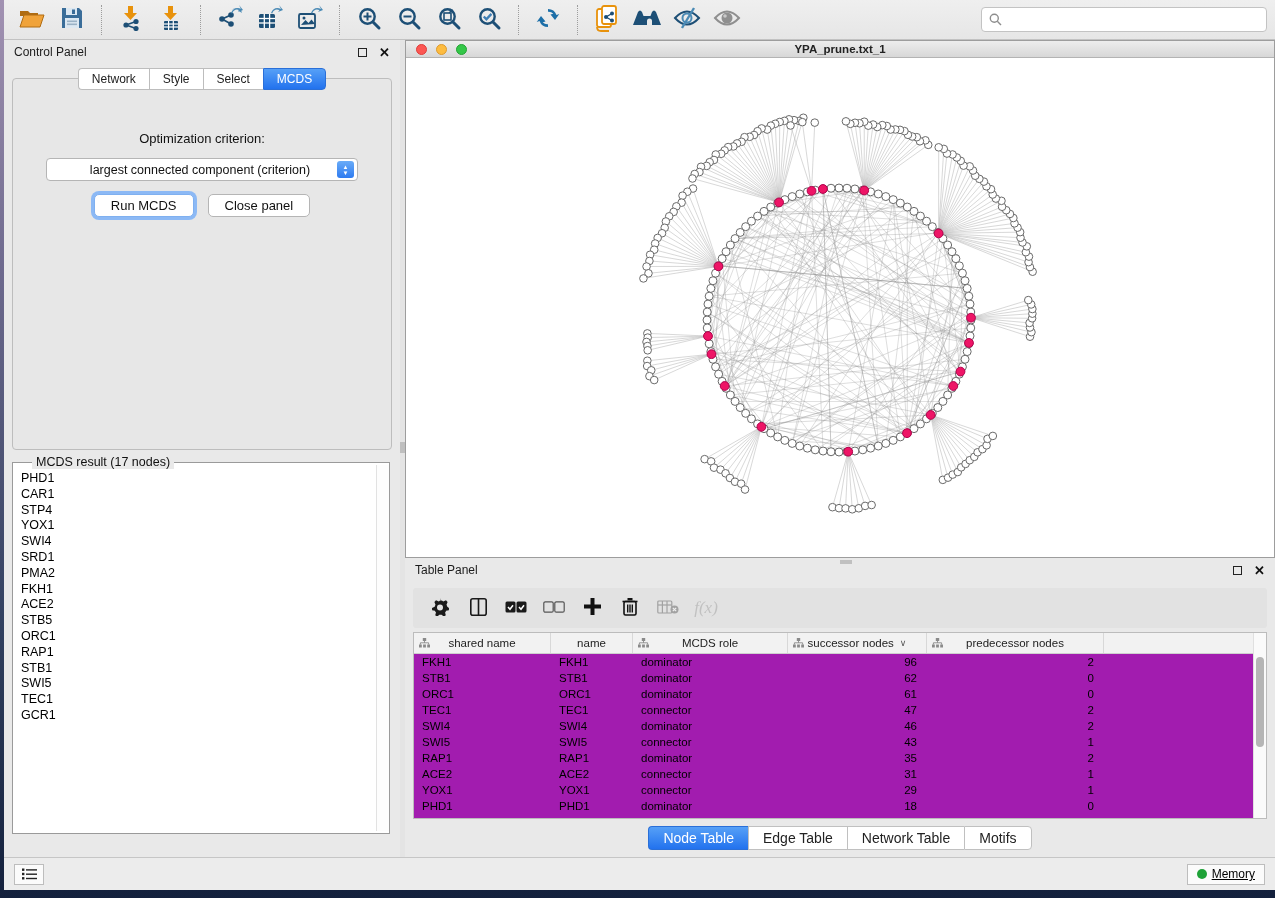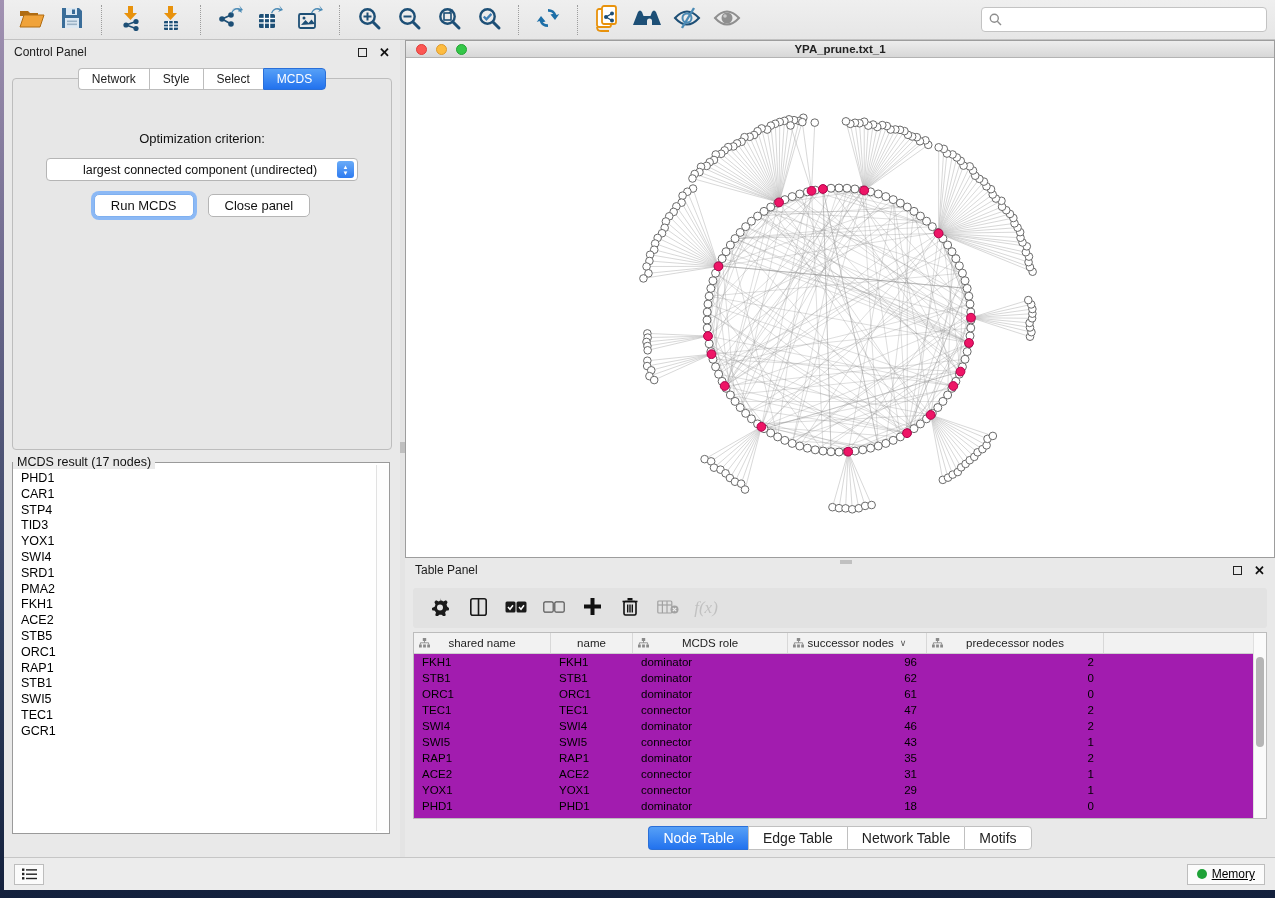--- a/index.html
+++ b/index.html
@@ -48,21 +48,21 @@
   .opt-stepper { width:17px; height:17px; margin-right:3px; border-radius:3px;
     background:linear-gradient(#6aacf8,#2e7bf0); color:#fff; font-size:6px; line-height:1;
     display:flex; flex-direction:column; align-items:center; justify-content:center; }
   .btn-row { margin-top:13px; display:flex; justify-content:center; gap:14px; }
   .push-btn { font-size:13px; padding:3px 16px; background:#fff; border:1px solid #b5b5b5;
     border-radius:5px; color:#111; cursor:pointer; }
   .push-btn.focused { box-shadow:0 0 0 3px rgba(110,170,250,.75); border-color:#7fb0f0; }
 
   .mcds-field { margin:12px 10px 0 8px; border:1px solid #9a9a9a; height:372px;
     background:#fff; position:relative; padding:2px 0 2px 2px; }
-  .mcds-legend { position:absolute; top:-8px; left:0; background:#e9e9e9; padding:0 4px;
+  .mcds-legend { position:absolute; top:-8px; left:19px; background:#e9e9e9; padding:0 4px;
     font-size:12.5px; color:#111; }
   .mcds-inner { height:100%; display:flex; }
   .mcds-list { flex:1; overflow:hidden; padding:6px 4px 0 6px; }
   .mcds-item { font-size:12.5px; line-height:15.8px; color:#000; }
   .mcds-scroll { width:13px; border-left:1px solid #e2e2e2; background:#fdfdfd; }
 
   .vsplit { width:5px; background:#e4e4e4; position:relative; cursor:col-resize; }
   .vsplit .grip { position:absolute; top:402px; left:0; width:5px; height:11px; background:#bfbfbf; }
 
   
@@ -295,40 +295,39 @@
       <div class="cp-tabs" id="cp-tabs">
           <div class="cp-tab">Network</div>
           <div class="cp-tab">Style</div>
           <div class="cp-tab">Select</div>
           <div class="cp-tab active">MCDS</div>
         </div>
 
       <div class="cp-body">
         <div class="opt-label">Optimization criterion:</div>
         <div class="opt-select">
-          <span class="val">largest connected component (undirected)</span>
+          <span class="val">largest connected component (criterion)</span>
           <span class="opt-stepper">
               <span>▲</span>
               <span>▼</span>
             </span>
         </div>
         <div class="btn-row">
           <button class="push-btn focused">Run MCDS</button>
           <button class="push-btn">Close panel</button>
         </div>
       </div>
 
       <div class="mcds-field">
         <span class="mcds-legend">MCDS result (17 nodes)</span>
         <div class="mcds-inner">
           <div class="mcds-list" id="mcds-list">
               <div class="mcds-item">PHD1</div>
               <div class="mcds-item">CAR1</div>
               <div class="mcds-item">STP4</div>
-              <div class="mcds-item">TID3</div>
               <div class="mcds-item">YOX1</div>
               <div class="mcds-item">SWI4</div>
               <div class="mcds-item">SRD1</div>
               <div class="mcds-item">PMA2</div>
               <div class="mcds-item">FKH1</div>
               <div class="mcds-item">ACE2</div>
               <div class="mcds-item">STB5</div>
               <div class="mcds-item">ORC1</div>
               <div class="mcds-item">RAP1</div>
               <div class="mcds-item">STB1</div>

